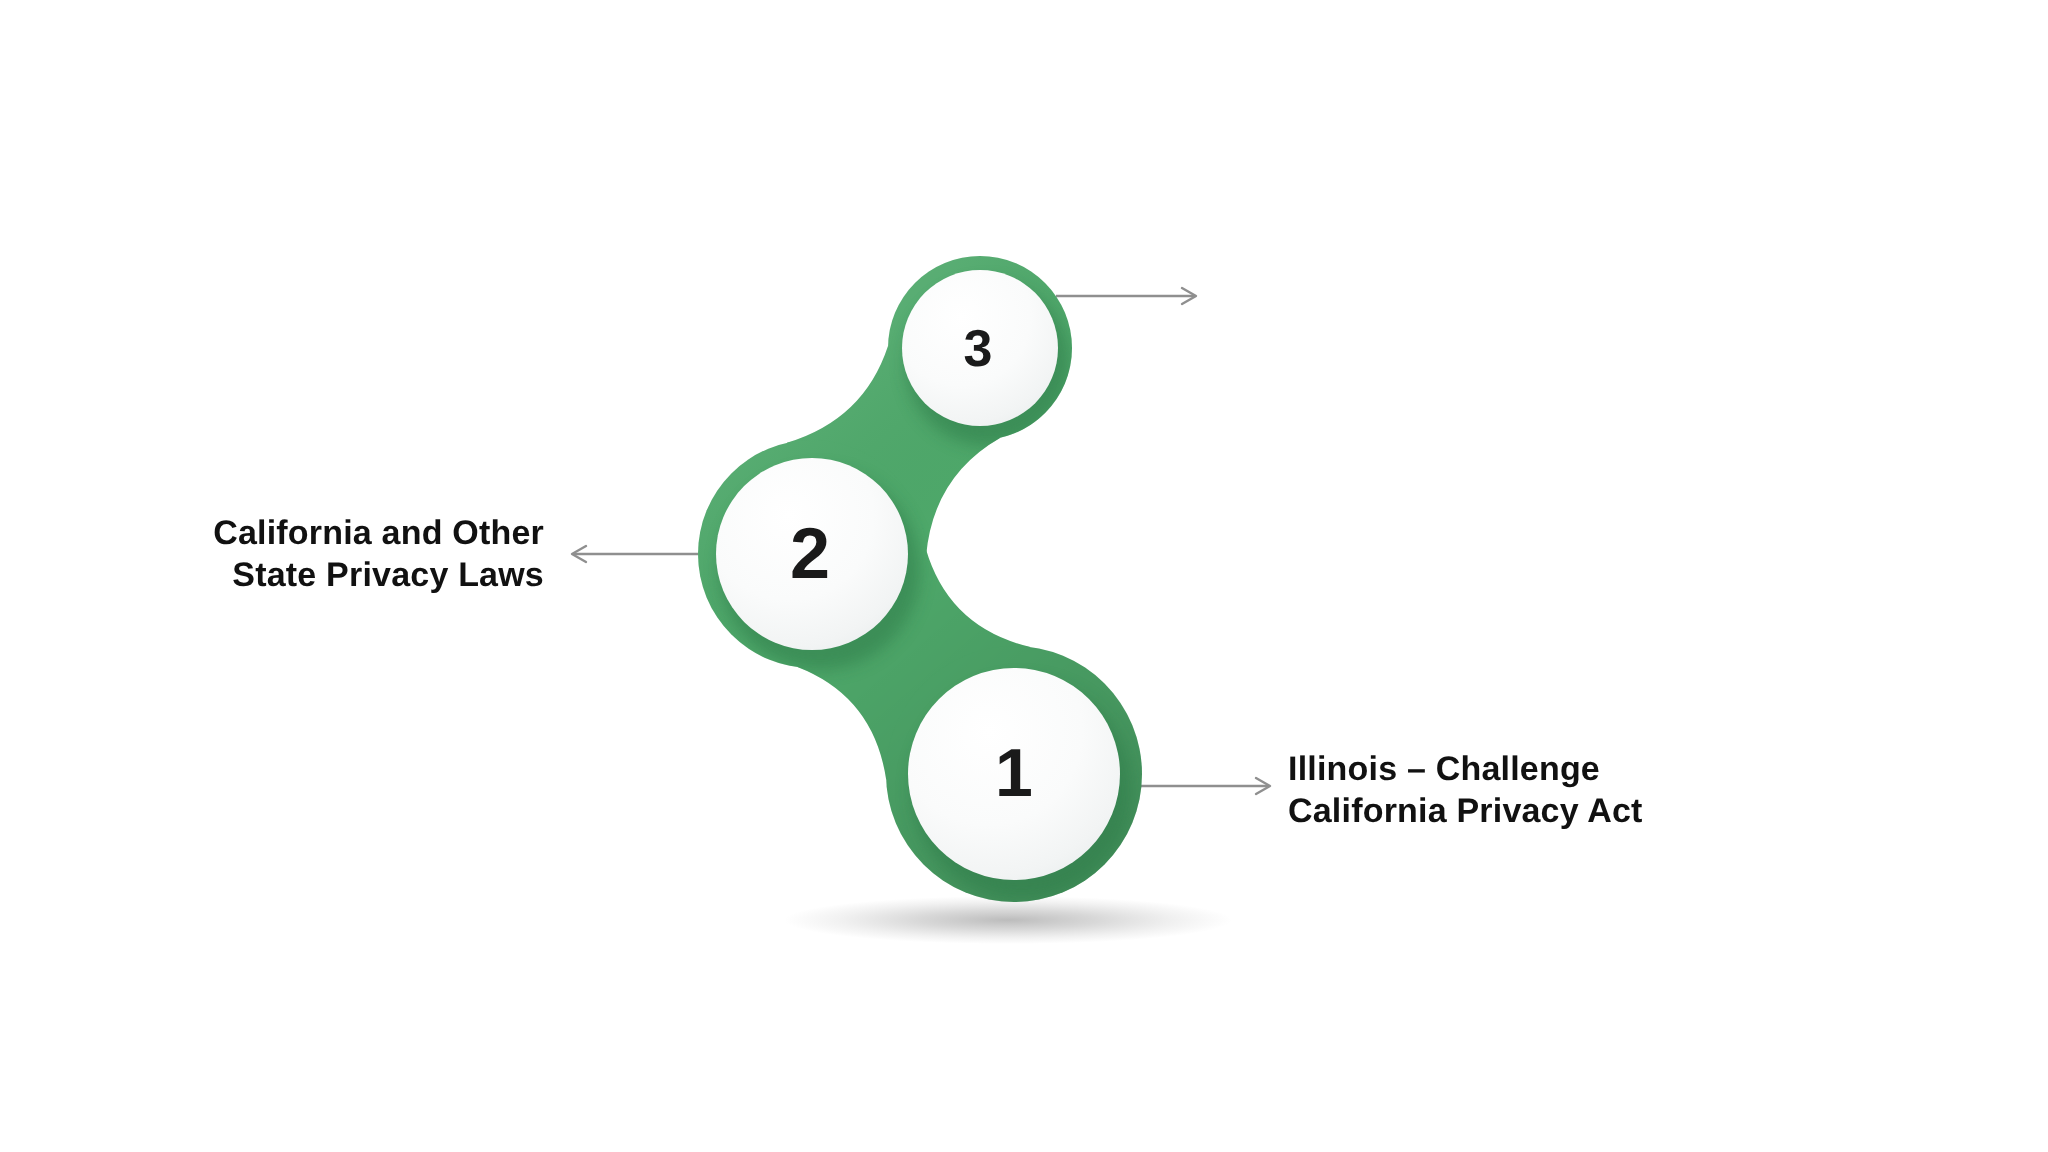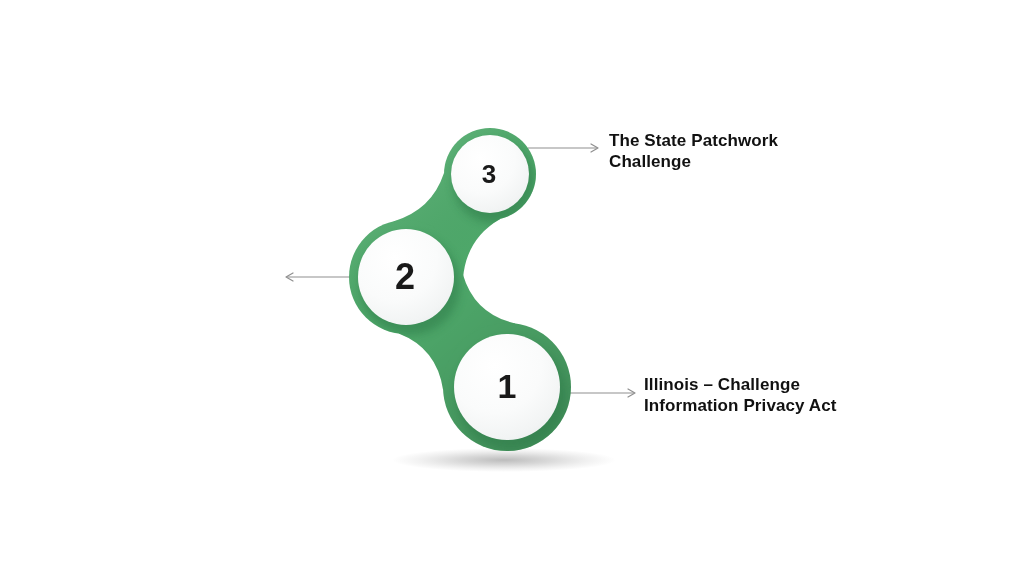--- a/index.html
+++ b/index.html
@@ -98,22 +98,22 @@
 
     <circle cx="490" cy="174" r="39" fill="url(#circleFace)"></circle>
     <circle cx="406" cy="277" r="48" fill="url(#circleFace)"></circle>
     <circle cx="507" cy="387" r="53" fill="url(#circleFace)"></circle>
 
     <text class="num" x="489" y="183" font-size="26" text-anchor="middle" fill="#1a1a1a">3</text>
     <text class="num" x="405" y="289" font-size="36" text-anchor="middle" fill="#1a1a1a">2</text>
     <text class="num" x="507" y="398" font-size="34" text-anchor="middle" fill="#1a1a1a">1</text>
   </svg>
 
-  <div class="lbl" id="label-step3">
-    <div>The State Patchwork</div>
-    <div>Challenge</div>
+  <div class="lbl lbl-right-align" id="label-step2">
+    <div>California and Other</div>
+    <div>State Privacy Laws</div>
   </div>
   <div class="lbl" id="label-step1">
     <div>Illinois – Challenge</div>
-    <div>Information Privacy Act</div>
+    <div>California Privacy Act</div>
   </div>
 
 </div>
 
 </body></html>

